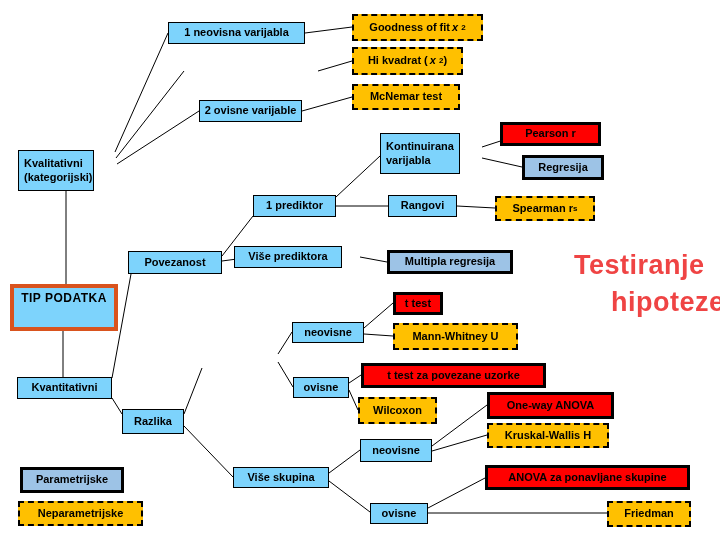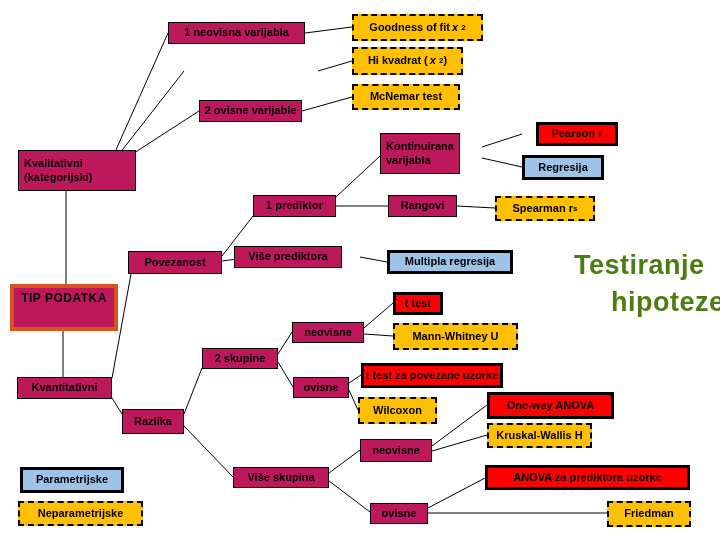--- a/index.html
+++ b/index.html
@@ -5,32 +5,32 @@
   html,body{margin:0;padding:0;background:#fff;}
   .canvas{
     position:relative;width:720px;height:540px;background:#fff;overflow:hidden;
     font-family:"Liberation Sans","DejaVu Sans",sans-serif;color:#000;
   }
   .edges{position:absolute;left:0;top:0;width:720px;height:540px;z-index:0;}
   .node{
     position:absolute;box-sizing:border-box;z-index:1;
     display:flex;align-items:center;justify-content:center;text-align:center;
     font-weight:bold;font-size:11px;line-height:1.2;
-    background:#be185d;border:1px solid #000;padding:1px 3px;white-space:nowrap;
+    background:#7dd3fc;border:1px solid #000;padding:1px 3px;white-space:nowrap;
   }
   .wrap{white-space:normal;justify-content:flex-start;text-align:left;padding-left:5px;align-items:center;}
   .yellow{background:#FFC000;border:2px dashed #000;}
   .red{background:#FF0000;border:3px solid #000;}
   .blue{background:#9DC3E6;border:3px solid #000;}
   .root{border:4px solid #D9531E;align-items:flex-start;font-size:12px;padding-top:3px;letter-spacing:0.5px;}
   .node sup{font-size:8px;vertical-align:super;line-height:0;}
   .node sub{font-size:8px;vertical-align:sub;line-height:0;}
   .node i{font-style:italic;margin-left:2px;}
   .title-line{
-    position:absolute;z-index:1;font-weight:bold;font-size:27px;color:#4d7c0f;
+    position:absolute;z-index:1;font-weight:bold;font-size:27px;color:#ef4444;
     white-space:nowrap;letter-spacing:0.5px;
   }
 </style>
 </head>
 <body>
 
 <div class="canvas">
 
   <svg class="edges" viewBox="0 0 720 540" xmlns="http://www.w3.org/2000/svg">
     <g stroke="#000" stroke-width="1" fill="none">
@@ -73,52 +73,51 @@
   <div class="node" style="left:199px;top:100px;width:103px;height:22px;">2 ovisne varijable</div>
 
   <div class="node yellow" style="left:352px;top:14px;width:131px;height:27px;">
     <span>Goodness of fit </span><i>x</i>&nbsp;<sup>2</sup>
   </div>
   <div class="node yellow" style="left:352px;top:47px;width:111px;height:28px;">
     <span>Hi kvadrat (</span><i>x</i>&nbsp;<sup>2</sup><span>)</span>
   </div>
   <div class="node yellow" style="left:352px;top:84px;width:108px;height:26px;">McNemar test</div>
 
-  <div class="node wrap" style="left:18px;top:150px;width:118px;height:41px;">Kvalitativni (kategorijski)</div>
+  <div class="node wrap" style="left:18px;top:150px;width:76px;height:41px;">Kvalitativni (kategorijski)</div>
   <div class="node root" style="left:10px;top:284px;width:108px;height:47px;">TIP PODATKA</div>
   <div class="node" style="left:17px;top:377px;width:95px;height:22px;">Kvantitativni</div>
 
   <div class="node" style="left:128px;top:251px;width:94px;height:23px;">Povezanost</div>
   <div class="node" style="left:253px;top:195px;width:83px;height:22px;">1 prediktor</div>
   <div class="node wrap" style="left:380px;top:133px;width:80px;height:41px;">Kontinuirana varijabla</div>
-  <div class="node red" style="left:536px;top:122px;width:82px;height:24px;">Pearson r</div>
+  <div class="node red" style="left:500px;top:122px;width:101px;height:24px;">Pearson r</div>
   <div class="node blue" style="left:522px;top:155px;width:82px;height:25px;">Regresija</div>
   <div class="node" style="left:388px;top:195px;width:69px;height:22px;">Rangovi</div>
   <div class="node yellow" style="left:495px;top:196px;width:100px;height:25px;">
     <span>Spearman r</span>
       <sub>s</sub>
   </div>
   <div class="node" style="left:234px;top:246px;width:108px;height:22px;">Više prediktora</div>
   <div class="node blue" style="left:387px;top:250px;width:126px;height:24px;">Multipla regresija</div>
 
   <div class="node" style="left:122px;top:409px;width:62px;height:25px;">Razlika</div>
-  <div class="node" style="left:202px;top:348px;width:76px;height:21px;">2 skupine</div>
   <div class="node" style="left:292px;top:322px;width:72px;height:21px;">neovisne</div>
   <div class="node red" style="left:393px;top:292px;width:50px;height:23px;">t test</div>
   <div class="node yellow" style="left:393px;top:323px;width:125px;height:27px;">Mann-Whitney U</div>
   <div class="node" style="left:293px;top:377px;width:56px;height:21px;">ovisne</div>
-  <div class="node red" style="left:361px;top:363px;width:142px;height:25px;">t test za povezane uzorke</div>
+  <div class="node red" style="left:361px;top:363px;width:185px;height:25px;">t test za povezane uzorke</div>
   <div class="node yellow" style="left:358px;top:397px;width:79px;height:27px;">Wilcoxon</div>
 
   <div class="node" style="left:233px;top:467px;width:96px;height:21px;">Više skupina</div>
   <div class="node" style="left:360px;top:439px;width:72px;height:23px;">neovisne</div>
   <div class="node red" style="left:487px;top:392px;width:127px;height:27px;">One-way ANOVA</div>
-  <div class="node yellow" style="left:487px;top:423px;width:105px;height:25px;">Kruskal-Wallis H</div>
+  <div class="node yellow" style="left:487px;top:423px;width:122px;height:25px;">Kruskal-Wallis H</div>
   <div class="node" style="left:370px;top:503px;width:58px;height:21px;">ovisne</div>
-  <div class="node red" style="left:485px;top:465px;width:205px;height:25px;">ANOVA za prediktora uzorke</div>
+  <div class="node red" style="left:485px;top:465px;width:205px;height:25px;">ANOVA za ponavljane skupine</div>
   <div class="node yellow" style="left:607px;top:501px;width:84px;height:26px;">Friedman</div>
 
   <div class="node blue" style="left:20px;top:467px;width:104px;height:26px;">Parametrijske</div>
   <div class="node yellow" style="left:18px;top:501px;width:125px;height:25px;">Neparametrijske</div>
 
   <span class="title-line" style="left:574px;top:250px;">Testiranje</span>
   <span class="title-line" style="left:611px;top:287px;">hipoteze</span>
 
 </div>
 

